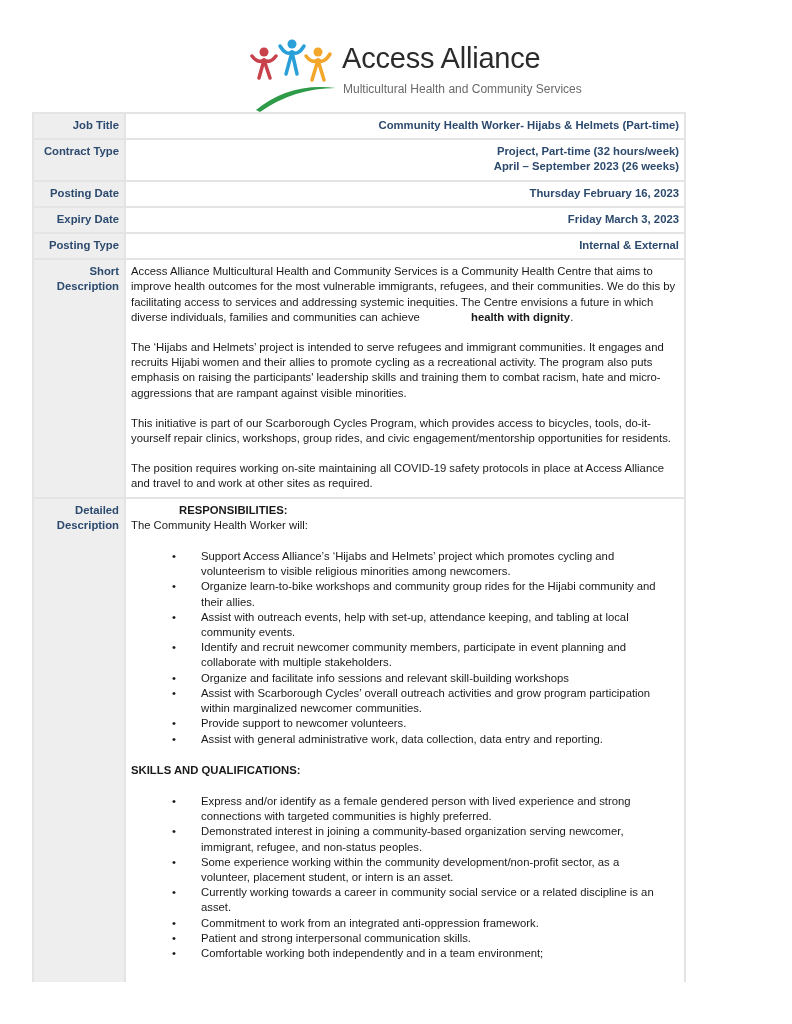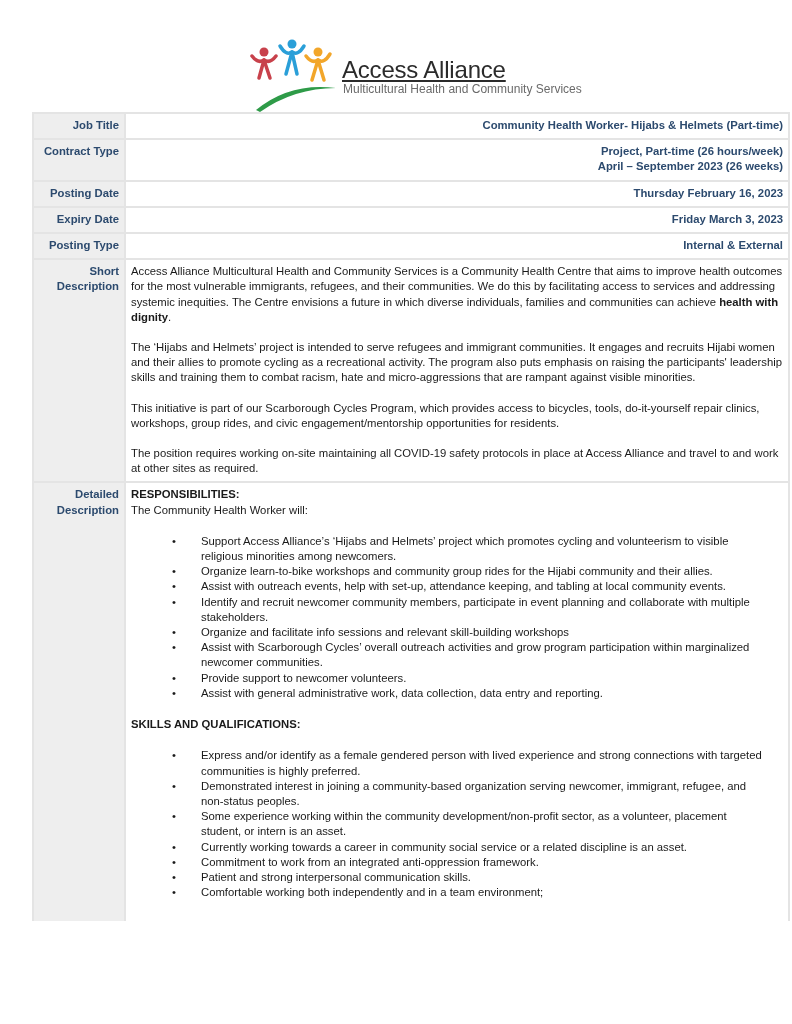--- a/index.html
+++ b/index.html
@@ -1,34 +1,34 @@
 <!DOCTYPE html>
 <html><head>
 <meta charset="utf-8">
 <style>
   html, body { margin: 0; padding: 0; background: #ffffff; }
   body { width: 792px; height: 1024px; position: relative; overflow: hidden;
          font-family: "Liberation Sans", sans-serif; color: #1a1a1a; }
 
   .logo { position: absolute; left: 250px; top: 38px; width: 290px; height: 74px; }
   .logo svg { position: absolute; left: 0; top: 0; }
-  .logo-name { position: absolute; left: 92px; top: 18px; font-size: 24px; color: #2b2b2b;
-               letter-spacing: -0.2px; font-family: "Liberation Sans", sans-serif; white-space: nowrap; text-decoration: underline; }
+  .logo-name { position: absolute; left: 92px; top: 4px; font-size: 29px; color: #2b2b2b;
+               letter-spacing: -0.2px; font-family: "Liberation Sans", sans-serif; white-space: nowrap; }
   .logo-tag { position: absolute; left: 93px; top: 44px; font-size: 12px; color: #6a6a6a; white-space: nowrap; }
 
-  table.job { position: absolute; left: 32px; top: 112px; width: 758px; border-collapse: collapse;
+  table.job { position: absolute; left: 32px; top: 112px; width: 654px; border-collapse: collapse;
               font-size: 11.3px; line-height: 15.2px; }
   table.job td { border: 2px solid #e4e4e4; vertical-align: top; padding: 4px 5px 5px 5px; }
   table.job td.lbl { width: 80px; background: #eeeeee; color: #2c4a6e; font-weight: bold; text-align: right;
                      padding-right: 5px; }
   table.job td.val-strong { color: #2c4a6e; font-weight: bold; text-align: right; }
   table.job tr.last td { border-bottom: none; }
   p { margin: 0; }
   .gap { height: 15px; }
-  .bold { font-weight: bold; }
+  .bold { font-weight: bold; margin-left: 48px; }
   ul { margin: 16px; padding-left: 54px; list-style: none; }
   ul li { position: relative; padding-left: 0; }
   ul li::before { content: "•"; position: absolute; left: -29px; top: 0; }
   .sec-head { font-weight: bold; margin-top: 0; }
 </style>
 </head>
 <body>
 
 <div class="logo">
   <svg width="90" height="74" viewBox="0 0 90 74">
@@ -53,21 +53,21 @@
 
 <table class="job">
   <tbody>
       <tr>
     <td class="lbl">Job Title</td>
     <td class="val-strong">Community Health Worker- Hijabs &amp; Helmets (Part-time)</td>
   </tr>
   <tr>
     <td class="lbl">Contract Type</td>
     <td class="val-strong">
-      <div>Project, Part-time (26 hours/week)</div>
+      <div>Project, Part-time (32 hours/week)</div>
       <div>April – September 2023 (26 weeks)</div>
     </td>
   </tr>
   <tr>
     <td class="lbl">Posting Date</td>
     <td class="val-strong">Thursday February 16, 2023</td>
   </tr>
   <tr>
     <td class="lbl">Expiry Date</td>
     <td class="val-strong">Friday March 3, 2023</td>

